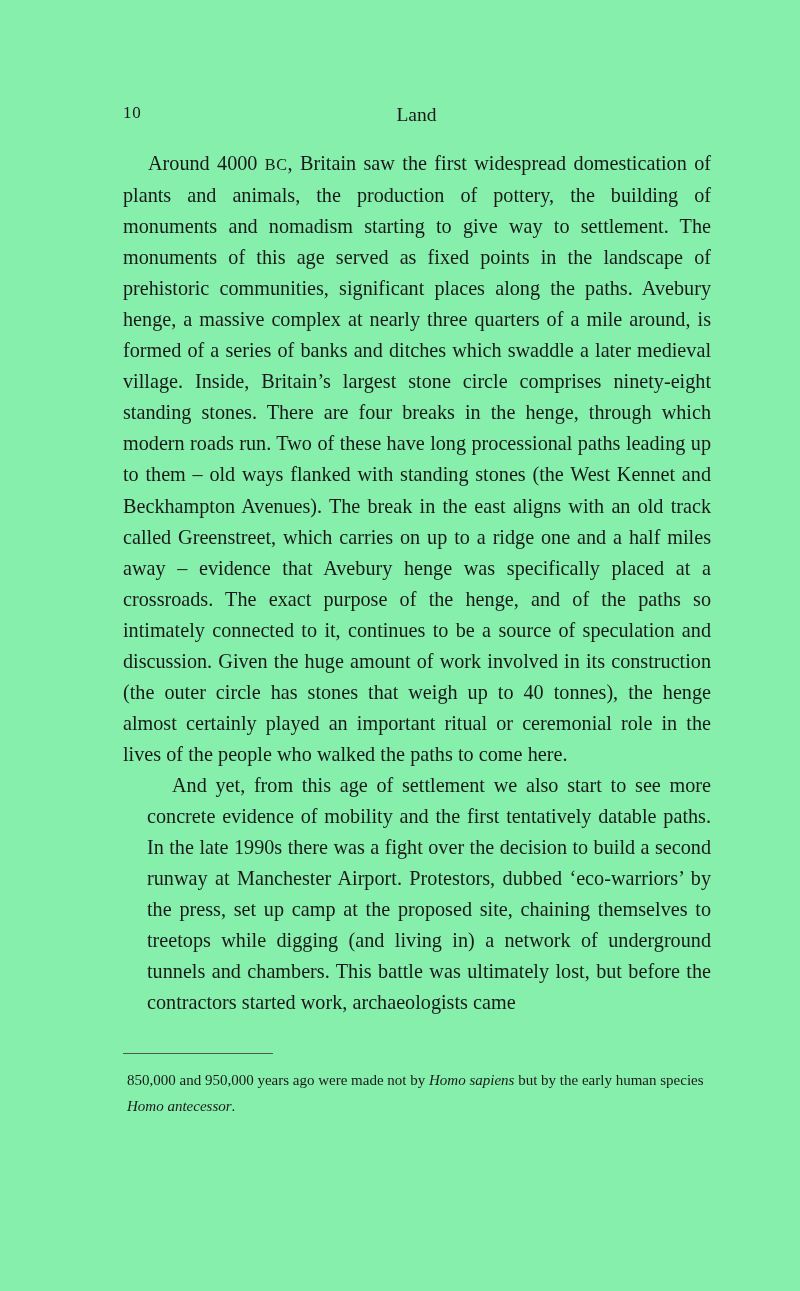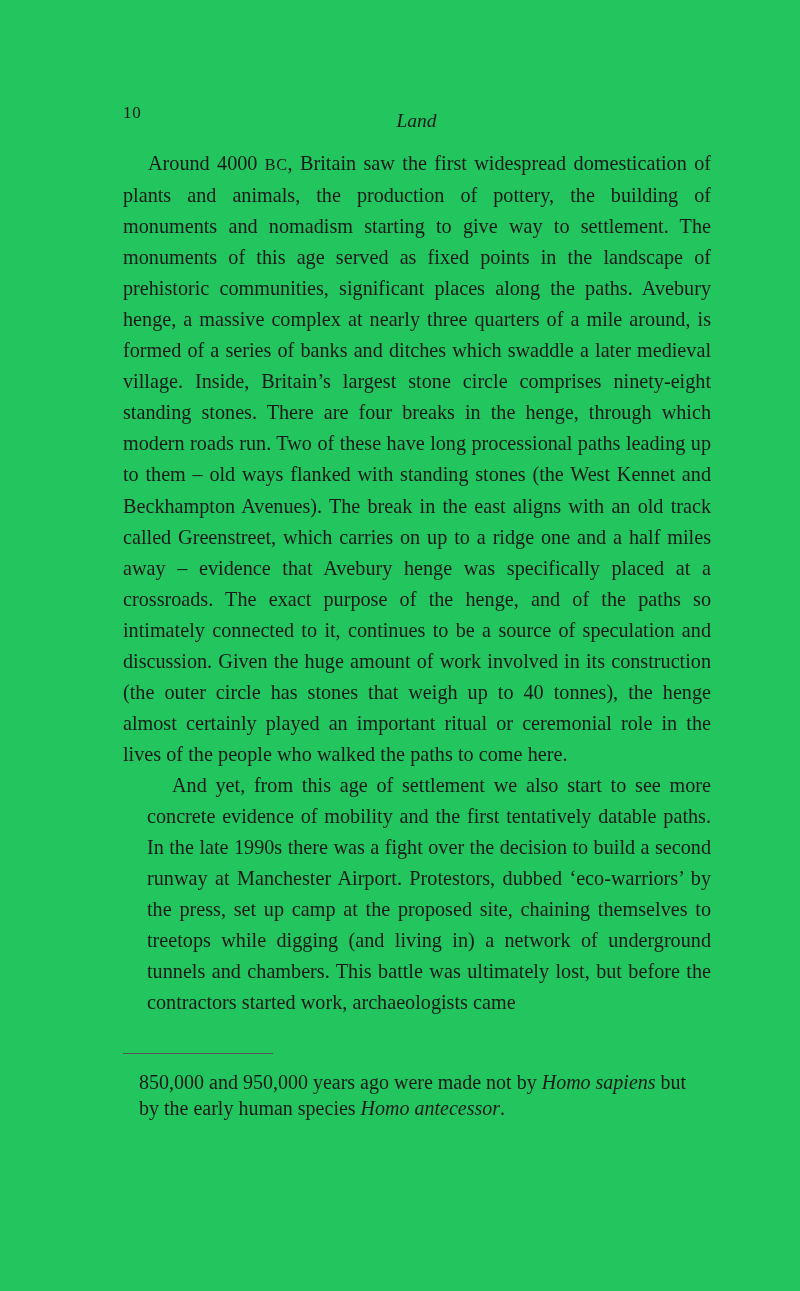--- a/index.html
+++ b/index.html
@@ -15,21 +15,21 @@
     font-family: "Liberation Serif", "DejaVu Serif", serif;
     color: #1a1a1a;
     -webkit-font-smoothing: antialiased;
   }
 
   .page {
     position: absolute;
     left: 0; top: 0;
     width: 800px;
     height: 1291px;
-    background: #22c55e;
+    background: #86efac;
     overflow: hidden;
   }
 
   
   .running-head {
     position: absolute;
     left: 123px;
     top: 100px;
     width: 587px;
     height: 26px;
@@ -41,24 +41,23 @@
     font-size: 17px;
     letter-spacing: 0.7px;
     font-variant-numeric: oldstyle-nums;
     font-feature-settings: "onum" 1;
     color: #1a1a1a;
     line-height: 26px;
   }
   .head-title {
     position: absolute;
     left: 0;
-    top: 8px;
+    top: 2px;
     width: 587px;
     text-align: center;
-    font-style: italic;
     font-size: 19.5px;
     line-height: 26px;
     color: #1a1a1a;
   }
 
   
   .textblock {
     position: absolute;
     left: 123px;
     top: 148px;
@@ -101,22 +100,22 @@
     width: 588px;
   }
   .footnote-rule {
     width: 150px;
     height: 0;
     border: 0;
     border-top: 1.4px solid #555555;
     margin: 0 0 14px 0;
   }
   .footnote-text {
-    margin: 16px;
-    font-size: 20px;
+    margin: 4px;
+    font-size: 15px;
     line-height: 25.5px;
     text-align: left;
     color: #1a1a1a;
   }
   .footnote-text i {
     font-style: italic;
   }
 </style>
 </head>
 <body>

